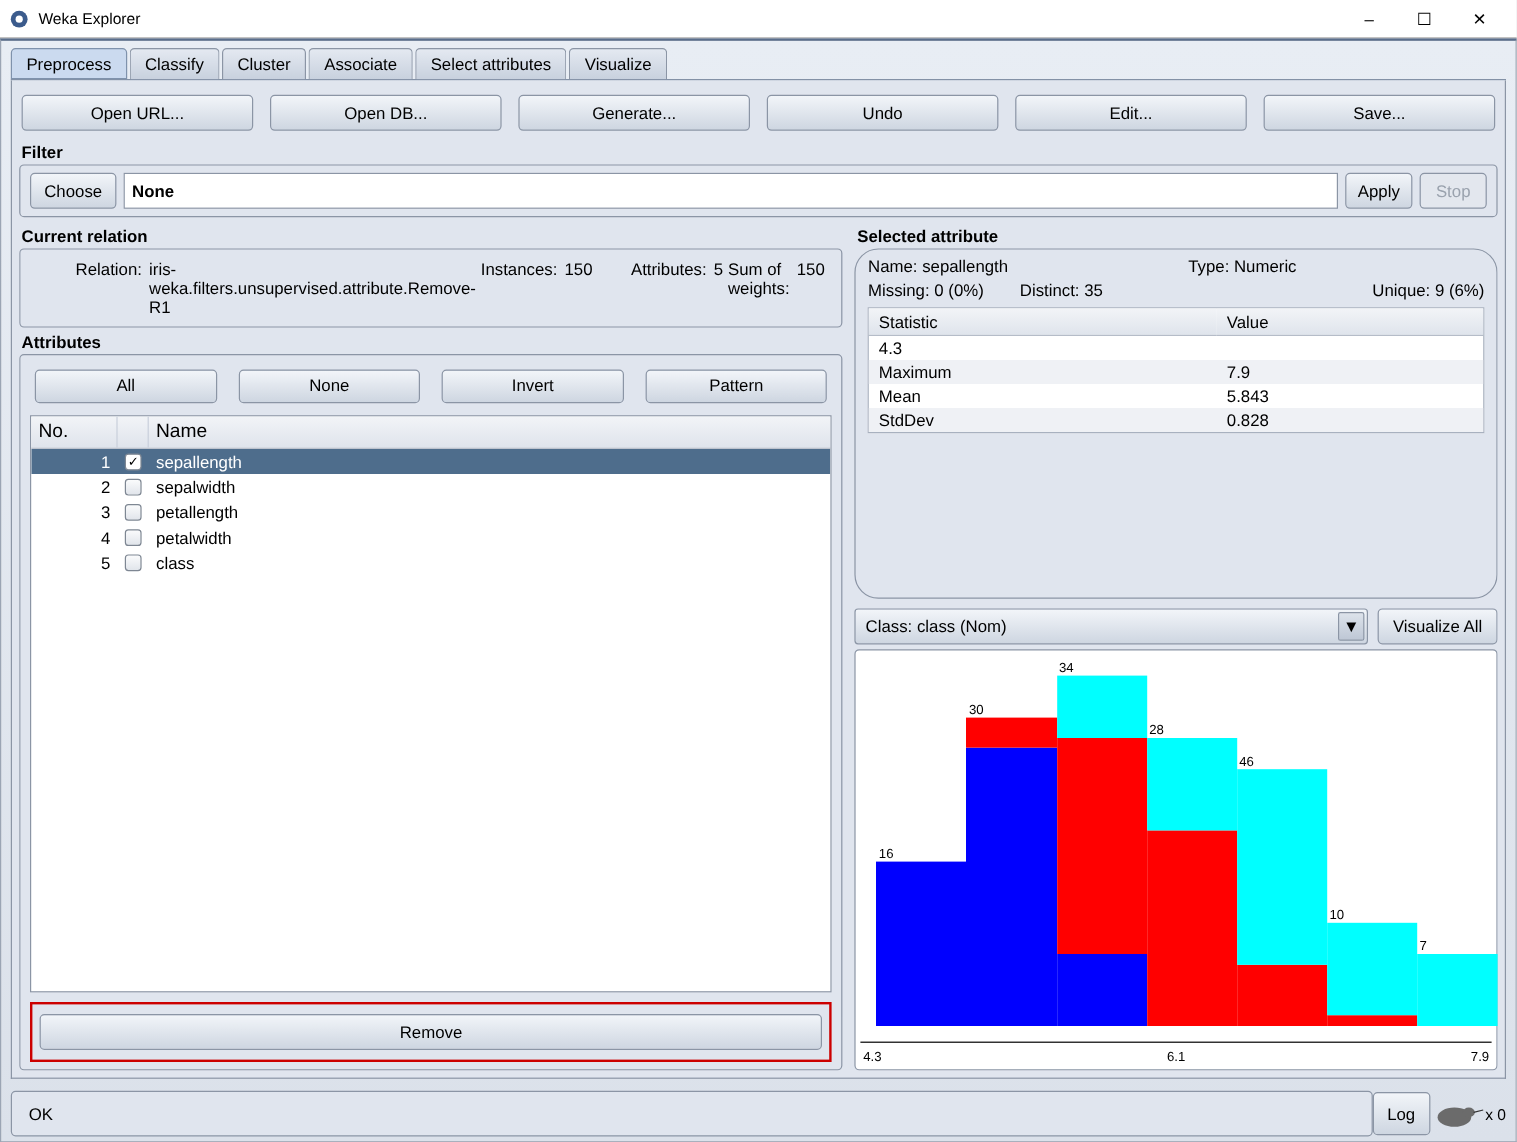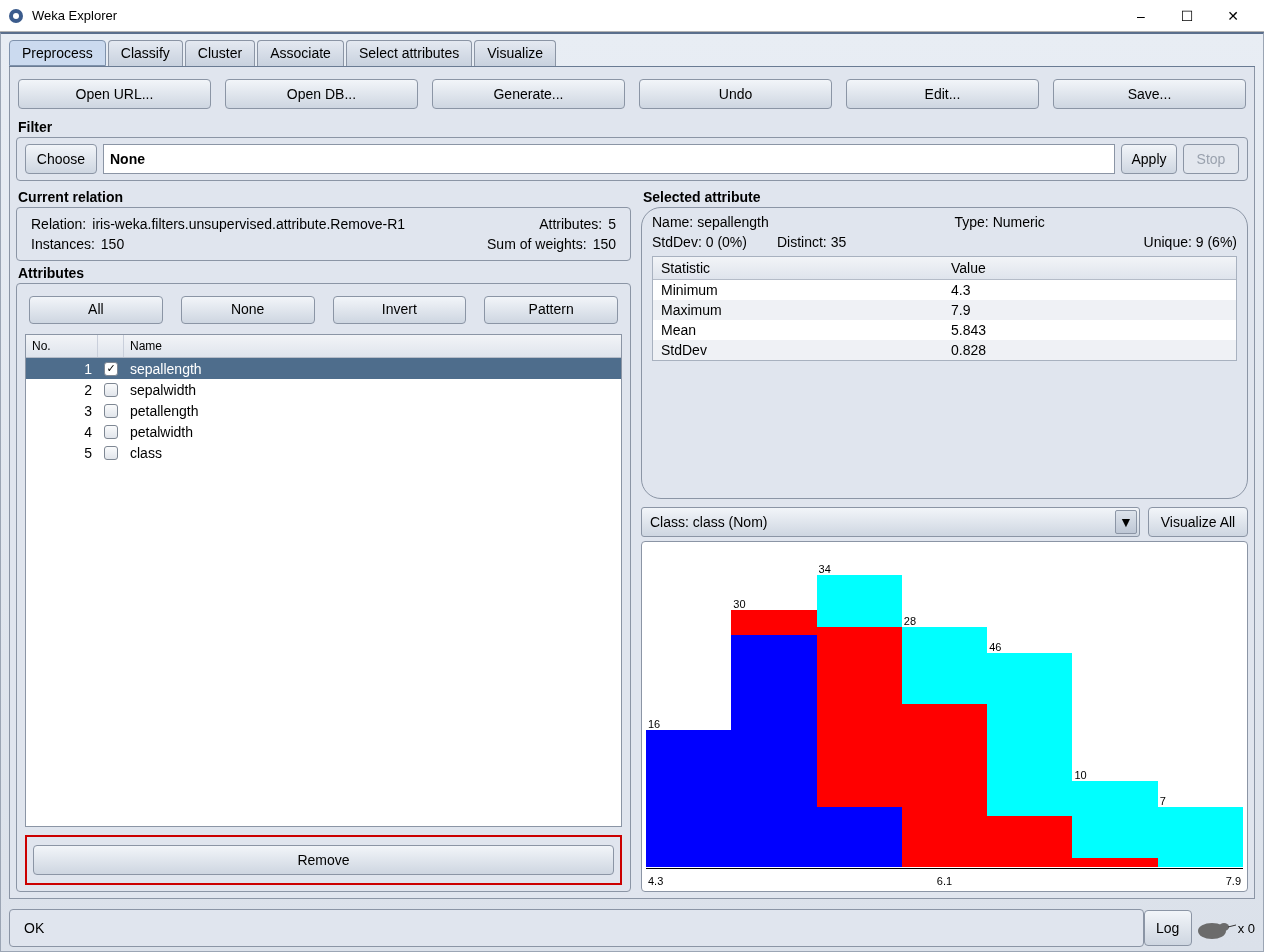--- a/index.html
+++ b/index.html
@@ -34,30 +34,30 @@
 .filter-text { flex:1; background:#fff; border:1px solid #8b95a5; height:30px; padding:0 6px; display:flex; align-items:center; font-size:14px; font-weight:bold;}
 
 
 .two-col { display:flex; gap:10px; flex:1; overflow:hidden; margin-top:4px;}
 .left-col { flex:0 0 615px; display:flex; flex-direction:column; }
 .right-col { flex:1; display:flex; flex-direction:column; }
 
 
 .rel-panel { display:flex; justify-content:space-between; font-size:14px; padding:8px 14px;}
 .rel-panel .kv { display:flex; gap:6px; }
-.rel-left, .rel-right { display:flex; flex-direction:column; gap:4px; }
+.rel-left, .rel-right { display:flex; flex-direction:row; gap:4px;margin-left:32px; }
 .kv .k { color:#000; }
 .rel-right .kv { justify-content:flex-end; }
 
 
 .attr-panel { flex:1; display:flex; flex-direction:column; }
 .attr-btn-row { display:flex; gap:18px; margin:6px 4px;}
 .attr-btn-row .btn { flex:1; height:28px;}
 .attr-table-wrap { flex:1; border:1px solid #8b95a5; background:#fff; margin:4px 0; display:flex; flex-direction:column; overflow:hidden;}
-.attr-header { display:flex; background:linear-gradient(to bottom,#f2f4f7,#dfe4ec); border-bottom:1px solid #b5bcc8; font-size:12px;}
+.attr-header { display:flex; background:linear-gradient(to bottom,#f2f4f7,#dfe4ec); border-bottom:1px solid #b5bcc8; font-size:16px;}
 .attr-header .col-no { width:72px; padding:4px 6px; text-align:left; border-right:1px solid #c9cfdb;}
 .attr-header .col-chk { width:26px; border-right:1px solid #c9cfdb;}
 .attr-header .col-name { flex:1; padding:4px 6px;}
 .attr-rows { flex:1; overflow:auto; }
 .attr-row { display:flex; font-size:14px; height:21px; align-items:center;}
 .attr-row.sel { background:#4e6d8c; color:#fff;}
 .attr-row .col-no { width:72px; text-align:right; padding:0 6px;}
 .attr-row .col-chk { width:26px; display:flex; justify-content:center;}
 .attr-row .check { width:14px; height:14px; border:1px solid #7e8793; border-radius:3px; background:linear-gradient(to bottom,#fafbfc,#e1e5eb); display:flex; align-items:center; justify-content:center; font-size:11px; color:#000;}
 .attr-row.sel .check { background:#fff; color:#000; }
@@ -79,21 +79,21 @@
 
 
 .viz-panel { flex:1; display:flex; flex-direction:column; margin-top:8px;}
 .viz-ctrl { display:flex; gap:8px; margin-bottom:2px;}
 .class-select { flex:1; background:linear-gradient(to bottom,#f2f5f9,#ced6e1); border:1px solid #8b95a5; border-radius:3px; height:30px; display:flex; align-items:center; padding:0 8px; font-size:14px; position:relative;}
 .select-arrow { position:absolute; right:2px; top:2px; bottom:2px; width:22px; background:linear-gradient(to bottom,#dde3eb,#bec7d5); border:1px solid #8b95a5; border-radius:2px; display:flex; align-items:center; justify-content:center;}
 .chart-area { flex:1; border:1px solid #8b95a5; background:#fff; position:relative; margin-top:2px;}
 
 
 .hist-wrap { position:absolute; left:4px; right:4px; bottom:24px; top:8px; }
-.hist-bin { position:absolute; bottom:0; }
+.hist-bin { position:absolute; bottom:12px;margin-left:13px; }
 .seg { position:absolute; left:0; right:0; }
 .bin-label { position:absolute; font-size:11px; color:#000; }
 .axis-label { position:absolute; bottom:4px; font-size:11px; }
 
 
 .status-row { display:flex; align-items:center; gap:0; margin:4px 6px 2px 6px;}
 .status-panel { flex:1; border:1px solid #8b95a5; border-radius:4px; padding:10px 14px; font-size:14px; background:#e0e5ee;}
 
 </style>
 </head>
@@ -227,33 +227,32 @@
         </div>
       </div>
 
       <div class="right-col">
         <div class="section-label">Selected attribute</div>
         <div class="panel selattr-panel" style="height:292px;">
           <div class="selattr-grid">
             <div class="kv"><span>Name:</span>&nbsp;<span>sepallength</span></div>
             <div class="kv" style="justify-content:flex-end"><span>Type:</span>&nbsp;<span>Numeric</span></div>
             <div style="display:flex;gap:30px;grid-column:1/3;">
-              <div class="kv"><span>StdDev:</span>&nbsp;<span>0 (0%)</span></div>
+              <div class="kv"><span>Missing:</span>&nbsp;<span>0 (0%)</span></div>
               <div class="kv" style="flex:1;justify-content:center"><span>Distinct:</span>&nbsp;<span>35</span></div>
               <div class="kv"><span>Unique:</span>&nbsp;<span>9 (6%)</span></div>
             </div>
           </div>
           <div class="stat-table">
             <div class="tr">
               <div class="th stat-col1">Statistic</div>
               <div class="th stat-col2">Value</div>
             </div>
             <div id="stat-rows">
                 <div class="tr">
-                  <div class="td stat-col1">Minimum</div>
                   <div class="td stat-col2">4.3</div>
                 </div>
                 <div class="tr alt">
                   <div class="td stat-col1">Maximum</div>
                   <div class="td stat-col2">7.9</div>
                 </div>
                 <div class="tr">
                   <div class="td stat-col1">Mean</div>
                   <div class="td stat-col2">5.843</div>
                 </div>

